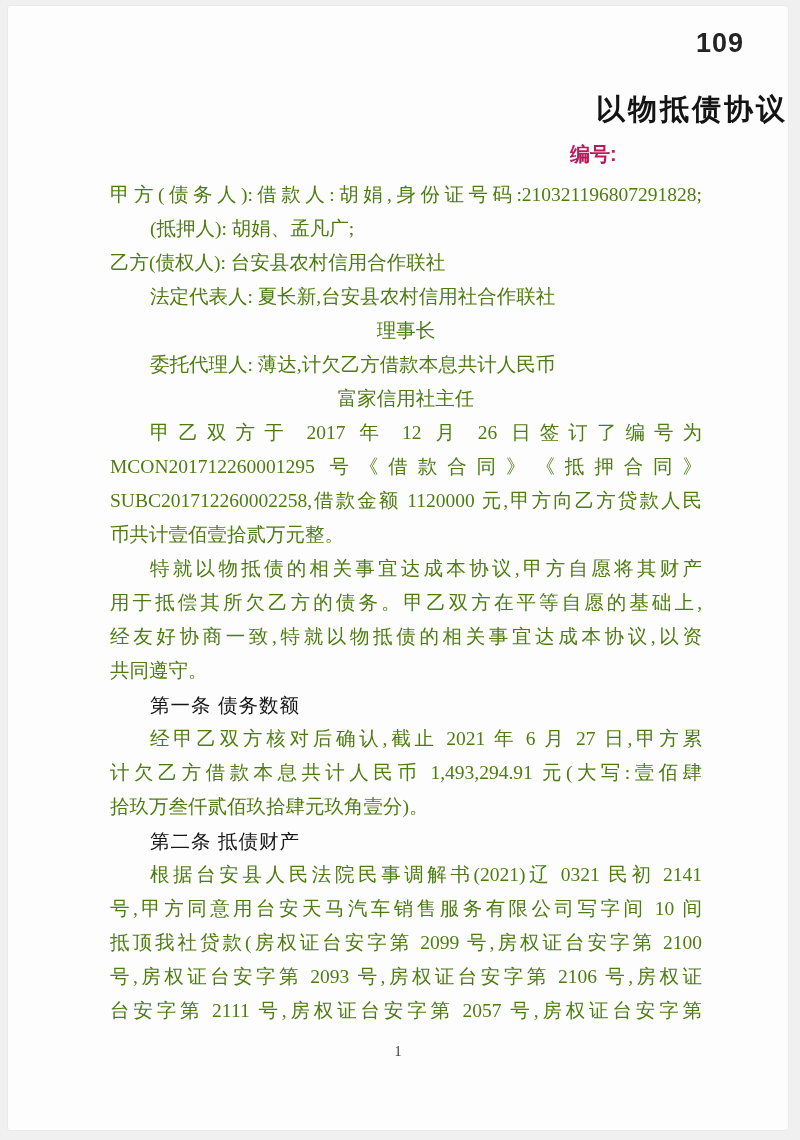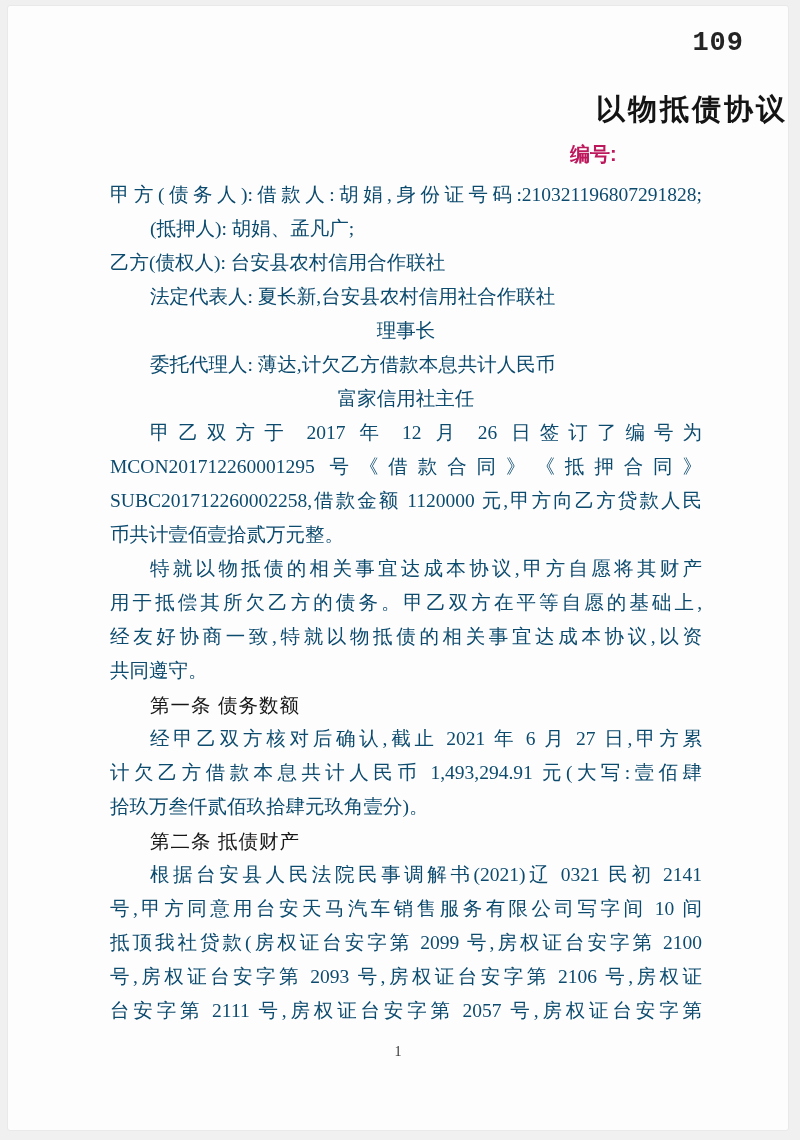--- a/index.html
+++ b/index.html
@@ -15,21 +15,21 @@
     left:7px;top:5px;
     width:782px;height:1126px;
     background:#fdfdfd;
     border:1px solid #e9e9e9;
     border-radius:3px;
     box-sizing:border-box;
   }
   .corner-num{
     position:absolute;
     top:22px;right:44px;
-    font-family:Liberation Mono, monospace;
+    font-family:Liberation Sans, sans-serif;
     font-weight:700;
     font-size:27px;
     letter-spacing:1px;
     color:#242424;
   }
   .title{
     position:absolute;
     top:84px;left:0;right:0;
     margin:0;
     text-align:right;
@@ -50,21 +50,21 @@
   .content{
     position:absolute;
     left:102px;top:172px;
     width:592px;
   }
   .line{
     height:34px;
     line-height:34px;
     font-size:19.5px;
     white-space:nowrap;
-    color:#0c4a6e;
+    color:#4d7c0f;
   }
   .just{
     white-space:normal;
     text-align:justify;
     text-align-last:justify;
   }
   .ind{ text-indent:40px; }
   .ctr{ text-align:center; text-indent:0; }
   .bold{
     font-weight:400;

